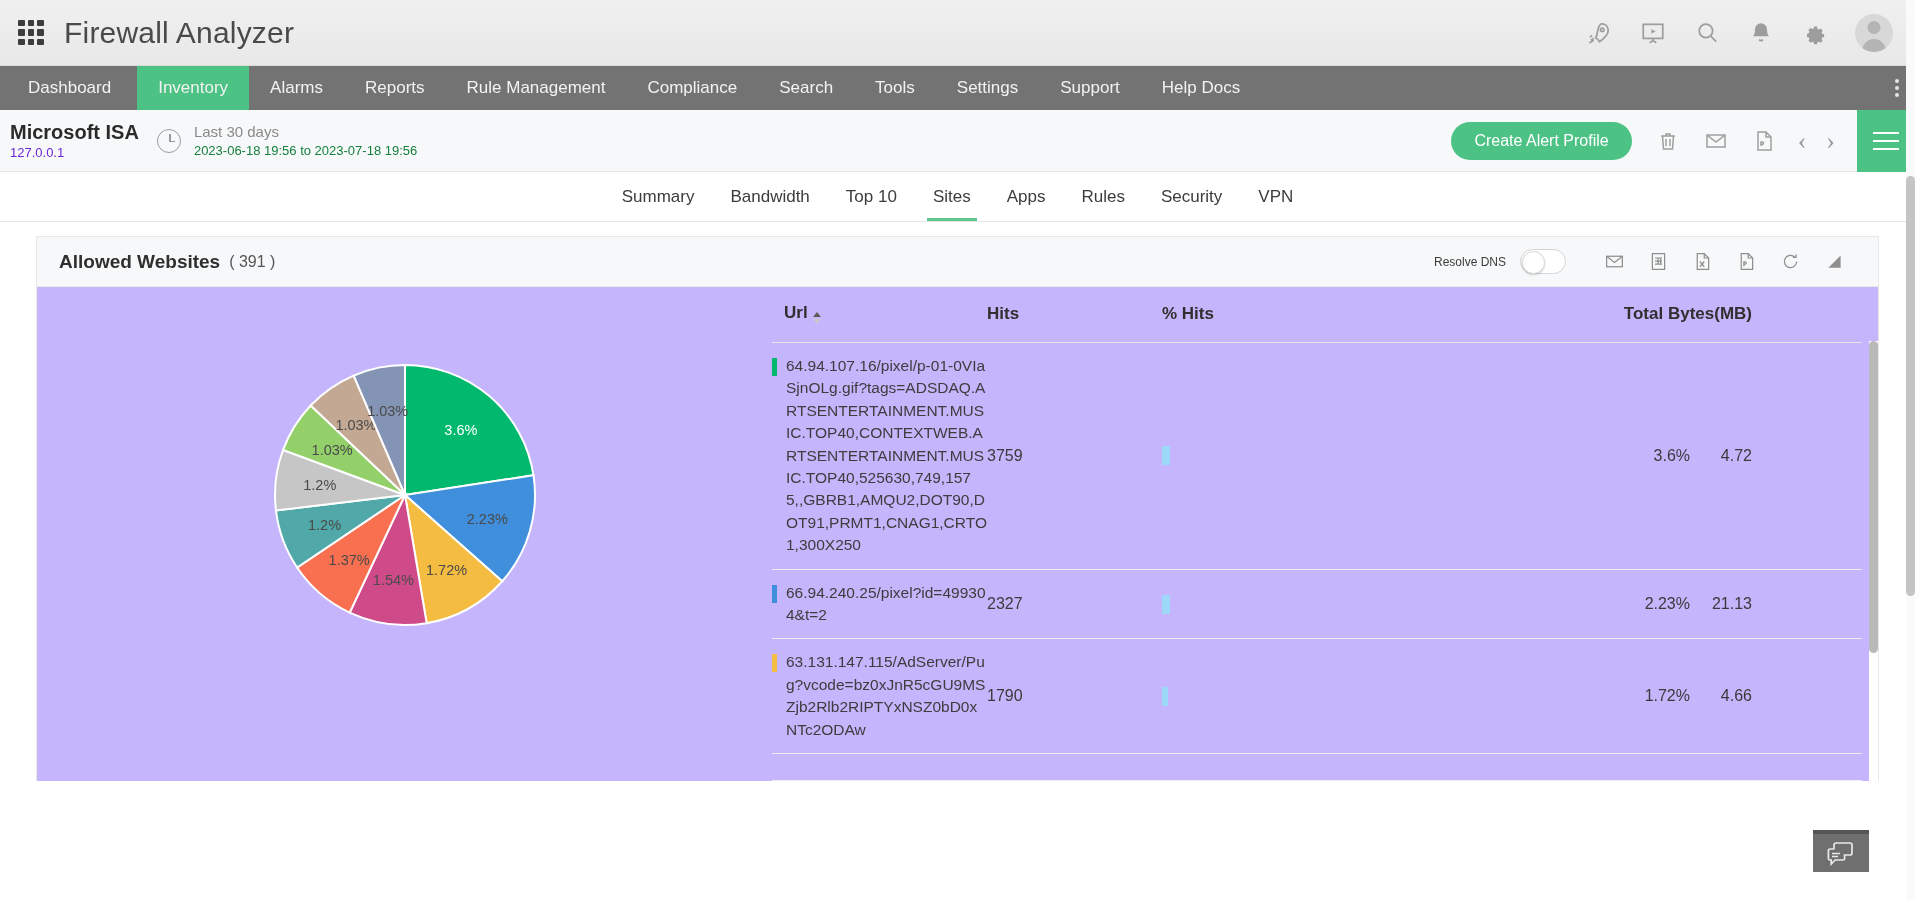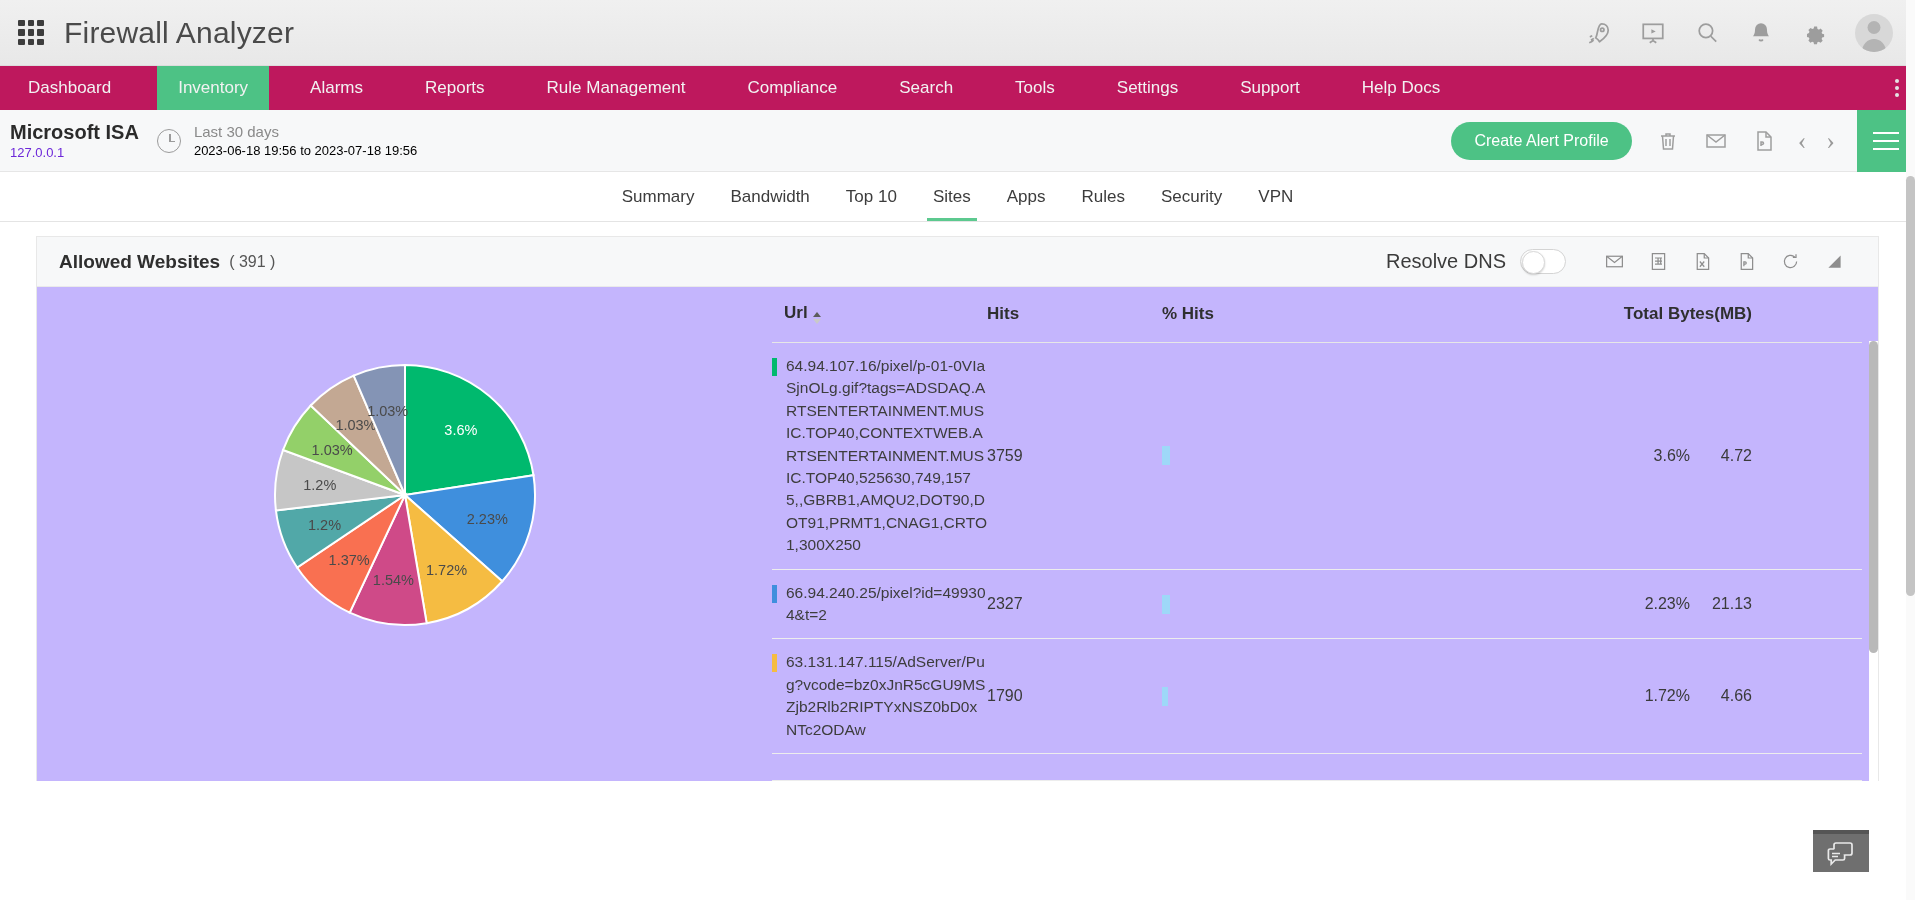--- a/index.html
+++ b/index.html
@@ -29,22 +29,22 @@
             display: flex; align-items: center; justify-content: center; }
   .tb-ico svg { width: 26px; height: 26px; fill: none; stroke: #9d9d9d; stroke-width: 1.6; }
   .avatar { width: 38px; height: 38px; border-radius: 50%; background: #d8d8d8;
             overflow: hidden; position: relative; cursor: pointer; }
   .avatar::before { content:''; position:absolute; top:7px; left:50%; transform:translateX(-50%);
             width:13px; height:13px; border-radius:50%; background:#b4b4b4; }
   .avatar::after { content:''; position:absolute; bottom:-5px; left:50%; transform:translateX(-50%);
             width:24px; height:18px; border-radius:50% 50% 0 0 / 70% 70% 0 0; background:#b4b4b4; }
 
   
-  .mainnav { height: 44px; background: #be185d; display: flex; align-items: stretch;
-             position: relative; gap: 20px; }
+  .mainnav { height: 44px; background: #737373; display: flex; align-items: stretch;
+             position: relative; }
   .mainnav .item { display: flex; align-items: center; padding: 0 21px;
              color: #f2f2f2; font-size: 17px; cursor: pointer; white-space: nowrap; }
   .mainnav .item:first-child { padding-left: 28px; padding-right: 26px; }
   .mainnav .item.active { background: #4dc285; }
   .nav-kebab { margin-left: auto; display: flex; flex-direction: column; justify-content: center;
              align-items: center; gap: 3px; padding: 0 16px; cursor: pointer; }
   .nav-kebab i { width: 4px; height: 4px; border-radius: 50%; background: #e4e4e4; display:block; }
 
   
   .devbar { height: 62px; background: #f7f8f9; display: flex; align-items: center;
@@ -53,21 +53,21 @@
   .dev-name { font-size: 20px; font-weight: bold; color: #2b2b2b; }
   .dev-ip { font-size: 13px; color: #6d28d9; margin-top: 2px; }
   .clock-icon { margin-left: 18px; width: 24px; height: 24px; border-radius: 50%;
             border: 1.6px solid #9b9b9b; position: relative; flex: none; }
   .clock-icon::before { content:''; position:absolute; left:50%; top:4px; width:1.6px; height:8px;
             background:#9b9b9b; transform-origin: bottom center; }
   .clock-icon::after { content:''; position:absolute; left:50%; top:11px; width:6px; height:1.6px;
             background:#9b9b9b; }
   .dev-range { margin-left: 13px; line-height: 1.2; }
   .dev-range .r1 { font-size: 15px; color: #8a8a8a; }
-  .dev-range .r2 { font-size: 13px; color: #000000; margin-top: 2px; }
+  .dev-range .r2 { font-size: 13px; color: #15803d; margin-top: 2px; }
   .devbar-right { margin-left: auto; display: flex; align-items: center; height: 100%; }
   .btn-green { background: #4dc285; color: #fff; border: none; border-radius: 22px;
             height: 38px; padding: 0 23px; font-size: 16px; cursor: pointer;
             font-family: "Liberation Sans", sans-serif; margin-right: 12px; white-space: nowrap; }
   .dev-ico { width: 26px; height: 26px; margin: 0 11px; cursor: pointer;
             display: flex; align-items: center; justify-content: center; }
   .dev-ico svg { width: 24px; height: 24px; fill: none; stroke: #9e9e9e; stroke-width: 1.5; }
   .chev { font-size: 26px; color: #9a9a9a; margin: 0 10px; cursor: pointer;
           font-family: "Liberation Serif", serif; line-height: 1; }
   .hamburger { width: 58px; height: 62px; background: #4dc285; display: flex;
@@ -84,21 +84,21 @@
             height: 3px; background: #5cc98f; }
 
   
   .content { position: relative; height: 650px; background: #fff; padding-top: 14px; }
   .panel { margin: 0 36px; border: 1px solid #e8e8e8; border-bottom: none; background: #c4b5fd; }
   .panel-head { height: 50px; background: #f7f8f9; display: flex; align-items: center;
             padding: 0 22px; border-bottom: 1px solid #eaeaea; }
   .panel-title { font-size: 19px; color: #2f2f2f; font-weight: bold; }
   .panel-count { font-size: 16px; color: #555; margin-left: 9px; font-weight: normal; }
   .panel-head-right { margin-left: auto; display: flex; align-items: center; }
-  .resolve-label { font-size: 20px; color: #3b3b3b; margin-right: 14px; }
+  .resolve-label { font-size: 12px; color: #3b3b3b; margin-right: 14px; }
   .toggle { width: 46px; height: 25px; border-radius: 14px; background: #fff;
             border: 1px solid #d4d4d4; position: relative; cursor: pointer; margin-right: 26px; }
   .toggle .knob { position: absolute; left: 1px; top: 1px; width: 23px; height: 23px;
             border-radius: 50%; background: #fff; border: 1px solid #d9d9d9;
             box-shadow: 0 1px 2px rgba(0,0,0,.18); }
   .ph-ico { width: 24px; height: 24px; margin: 0 10px; cursor: pointer;
             display: flex; align-items: center; justify-content: center; }
   .ph-ico svg { width: 21px; height: 21px; fill: none; stroke: #8e8e8e; stroke-width: 1.4; }
 
   .body-row { display: flex; }

